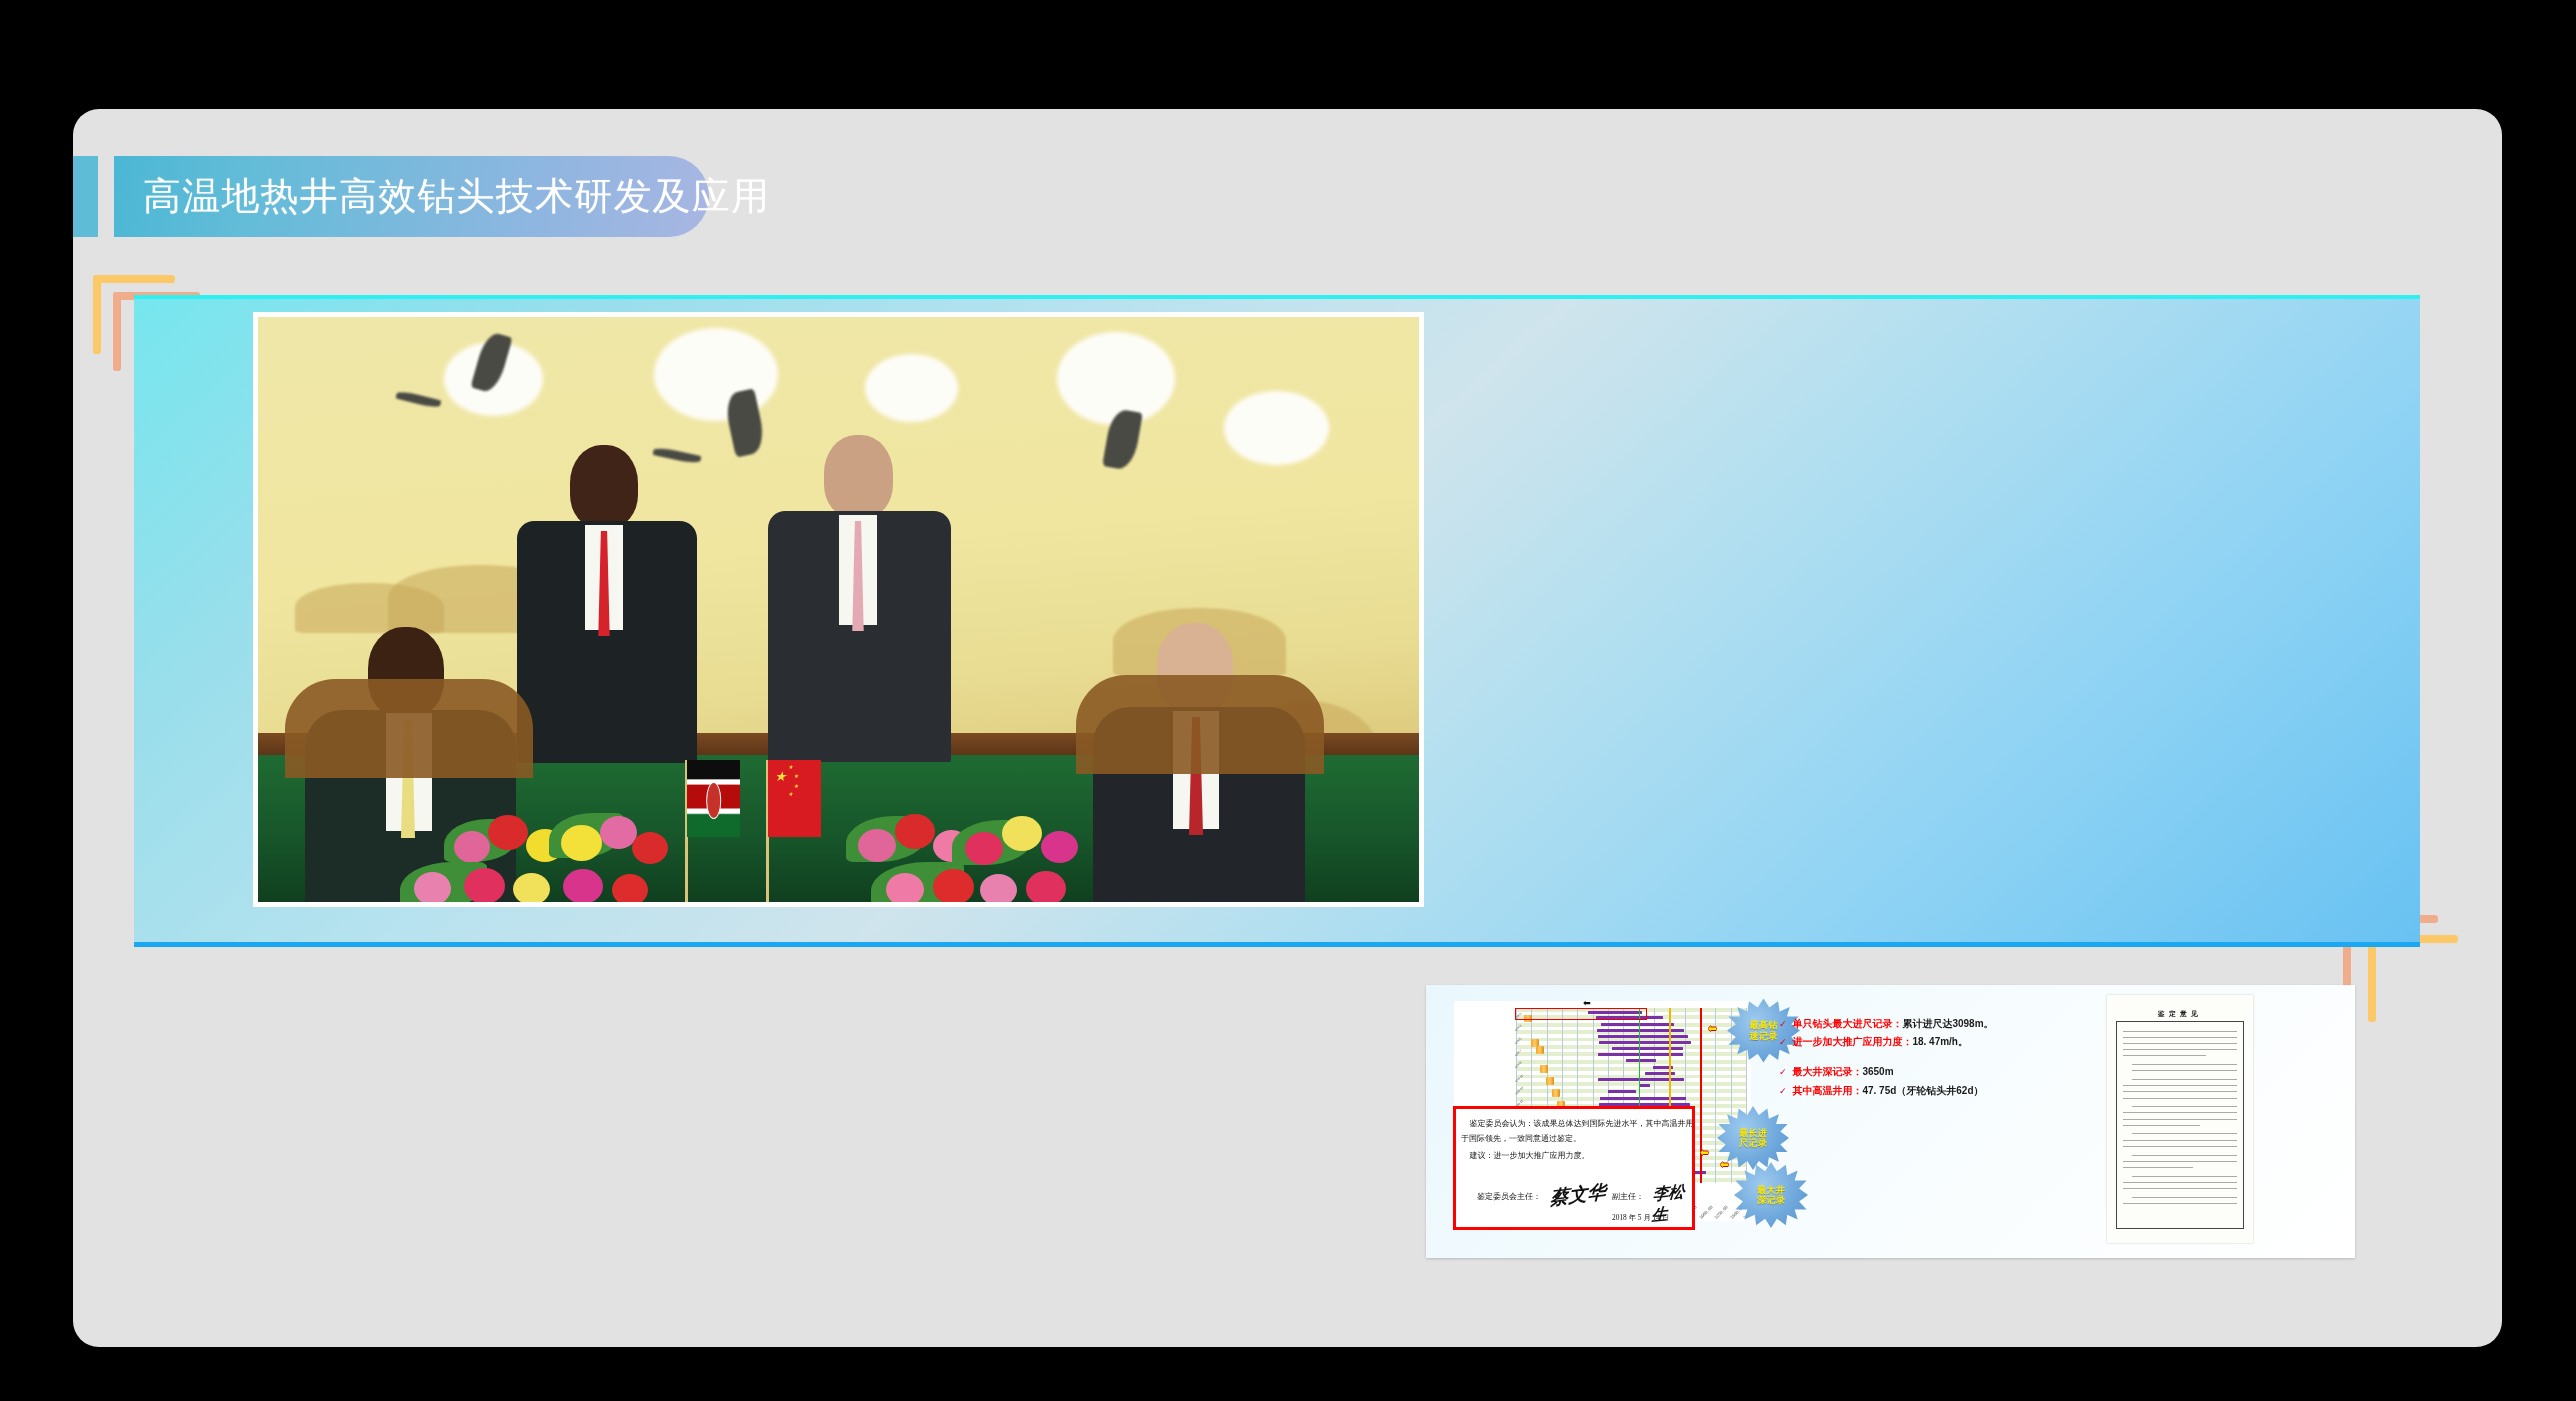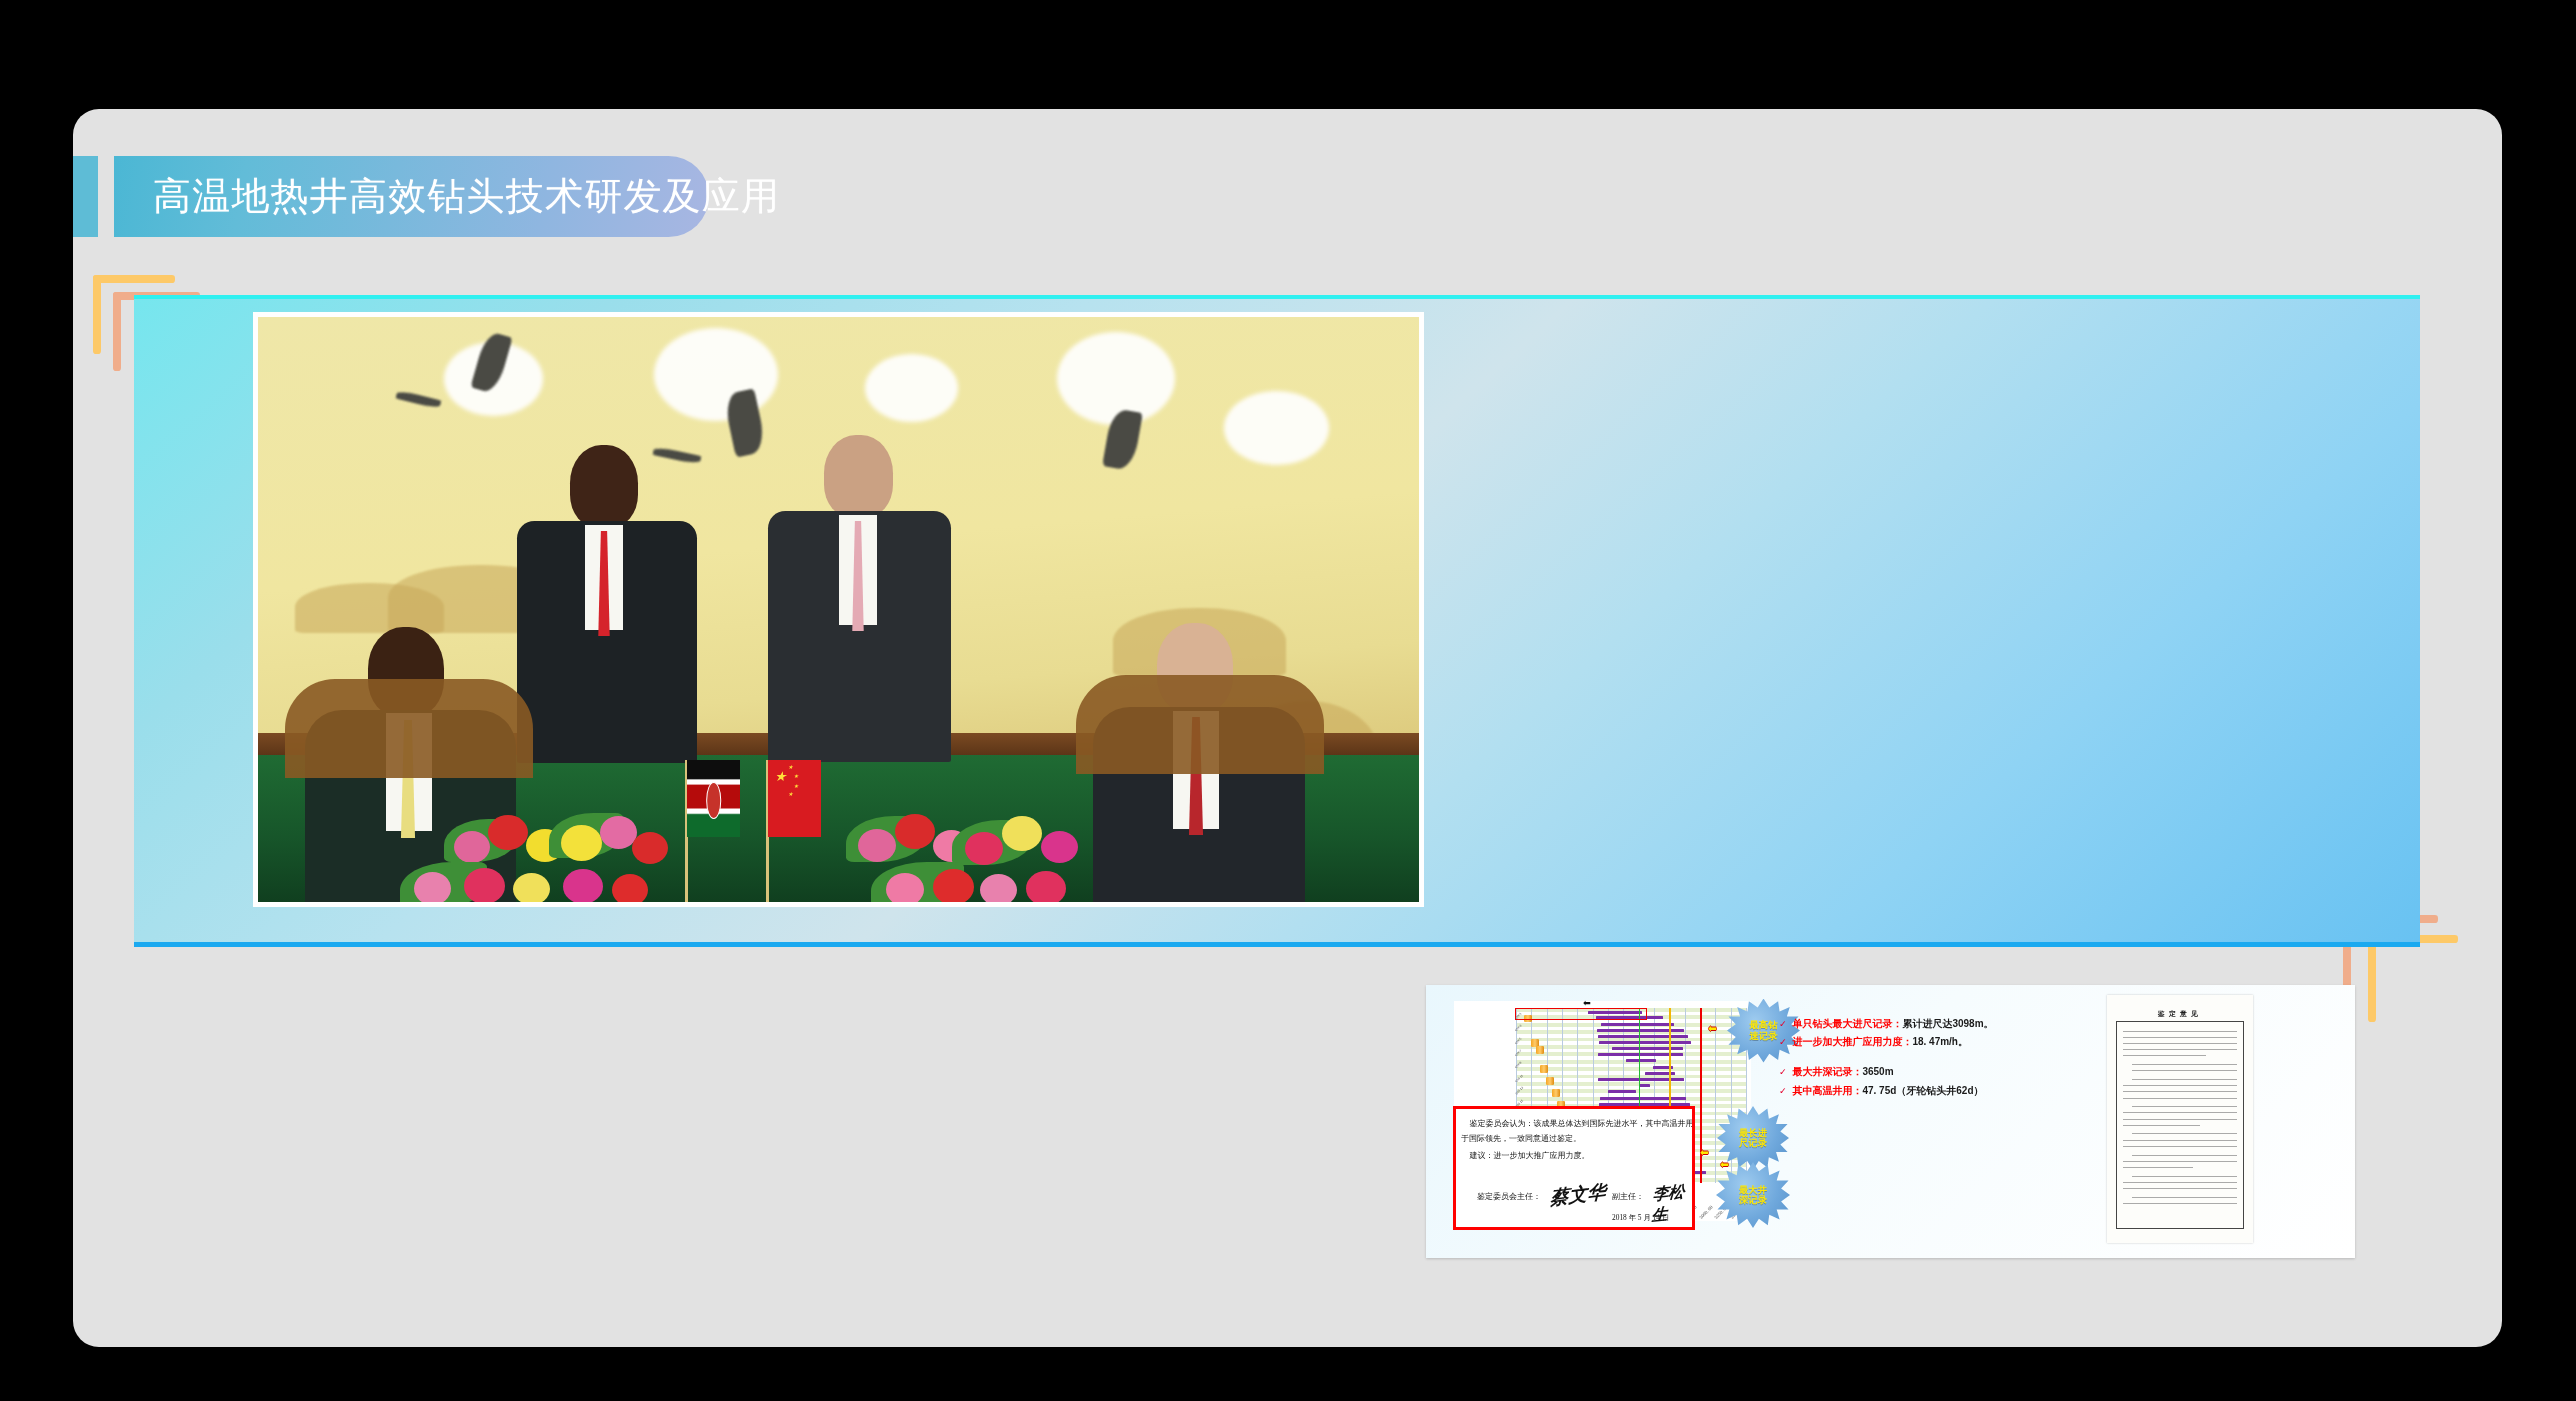--- a/index.html
+++ b/index.html
@@ -25,21 +25,21 @@
   }
   .title-pill{
     position:absolute; left:41px; top:0;
     width:595px; height:81px;
     border-radius:0 45px 45px 0;
     background:linear-gradient(100deg,#4bb7d4 0%,#62bcd8 22%,#8fb6e0 72%,#a8b6e2 100%);
     display:flex; align-items:center;
   }
   .title-text{
     color:#ffffff; font-size:38px; letter-spacing:1.2px;
-    padding-left:39px; font-family:"Liberation Serif", serif;
+    padding-left:29px; font-family:"Liberation Serif", serif;
     text-shadow:0 0 1.2px rgba(255,255,255,.35);
     white-space:nowrap;
   }
 
   
   .bracket{ position:absolute; }
   .bracket i{ position:absolute; display:block; border-radius:3.1px; }
 
   .br-tl-out{ left:20px; top:166px; }
   .br-tl-out .h{ width:82px; height:8px; background:#fdc968; left:0; top:0; }
@@ -468,21 +468,21 @@
       <div class="xtick" style="left:217px;">2500. 00</div>
       <div class="xtick" style="left:232px;">2750. 00</div>
       <div class="xtick" style="left:248px;">3000. 00</div>
       <div class="xtick" style="left:263px;">3250. 00</div>
       <div class="xtick" style="left:279px;">3500. 00</div>
       <div class="xtick" style="left:292px;">3750. 00</div>
     </div>
 
     <div class="burst" style="left:301px;top:13.6px;width:73px;height:64px;">最高钻<br>速记录</div>
     <div class="burst" style="left:291px;top:121px;width:72px;height:64px;">最长进<br>尺记录</div>
-    <div class="burst" style="left:290px;top:177px;width:74px;height:66px;">最大井<br>深记录</div>
+    <div class="burst" style="left:308px;top:177px;width:74px;height:66px;">最大井<br>深记录</div>
 
     <div class="arrow-y" style="left:282px;top:39px;">⬅</div>
     <div class="arrow-y" style="left:274px;top:163px;">⬅</div>
     <div class="arrow-y" style="left:294px;top:175px;">⬅</div>
     <div class="arrow-k" style="left:157px;top:13.6px;">⬅</div>
 
     <div class="bullets">
       <div class="bl">
         <span class="ck">✓</span>
         <span class="lab">单只钻头最大进尺记录：</span>

